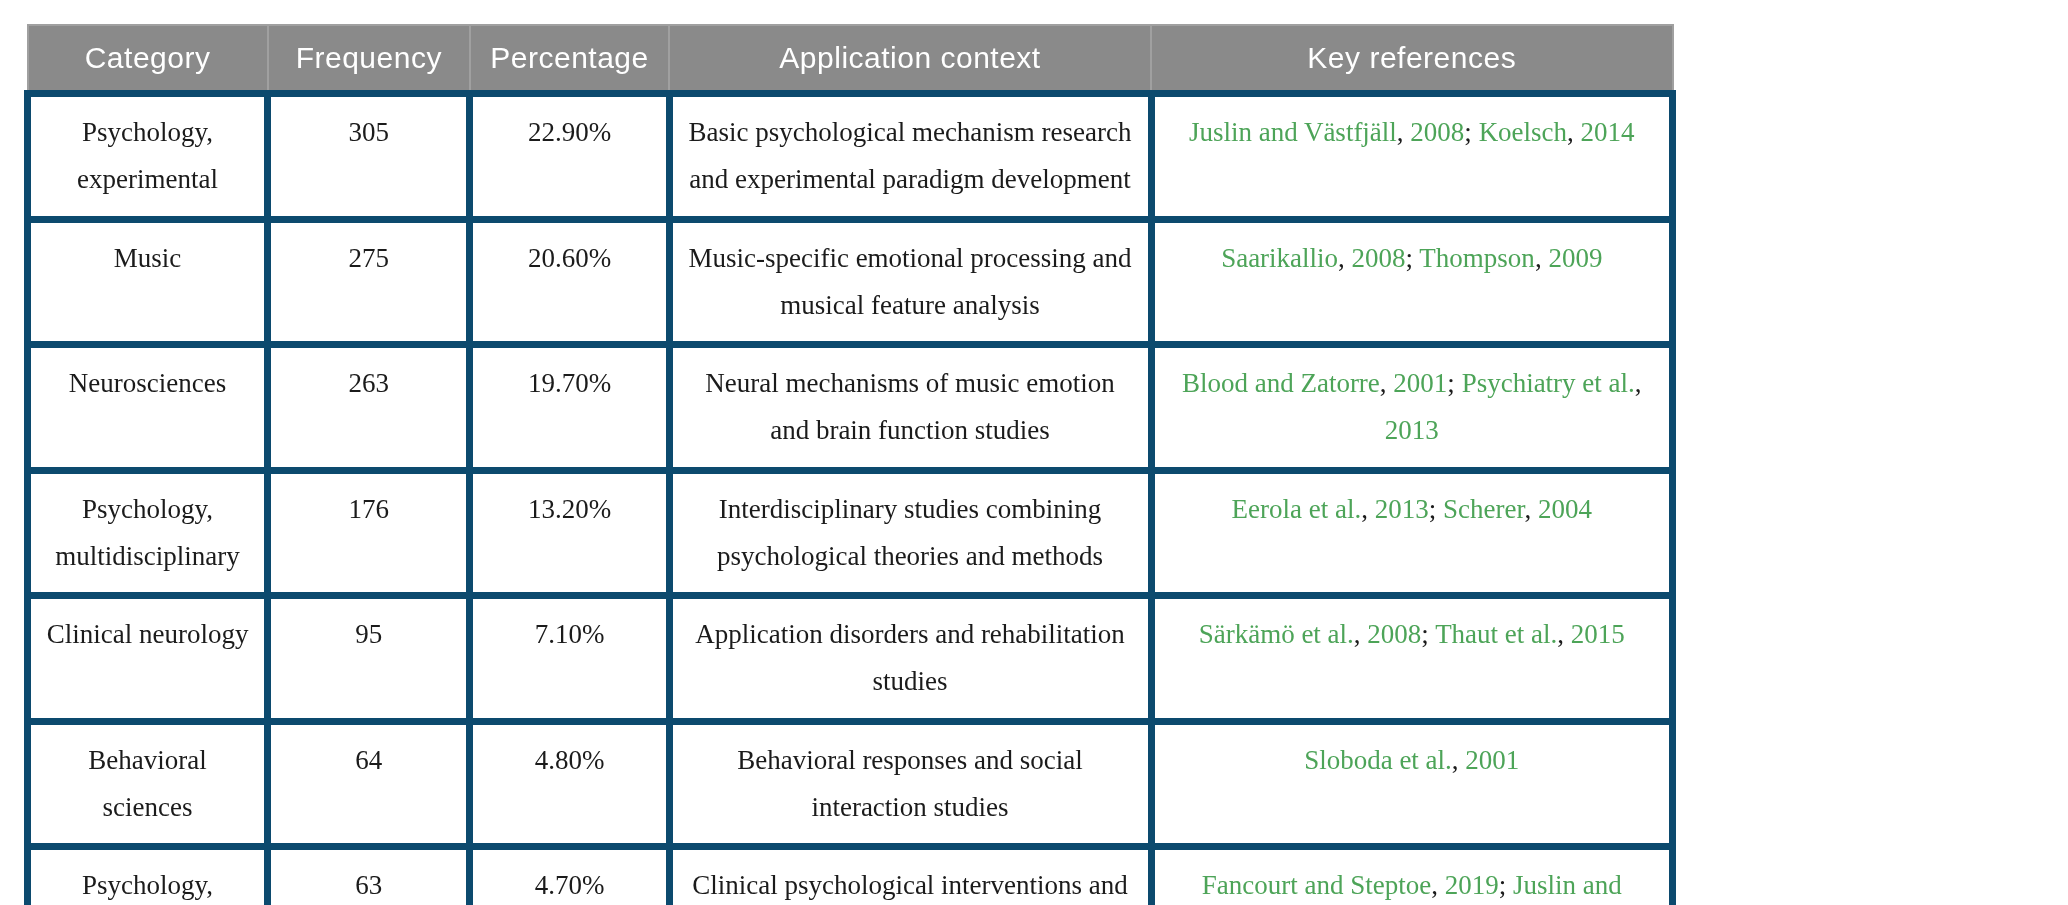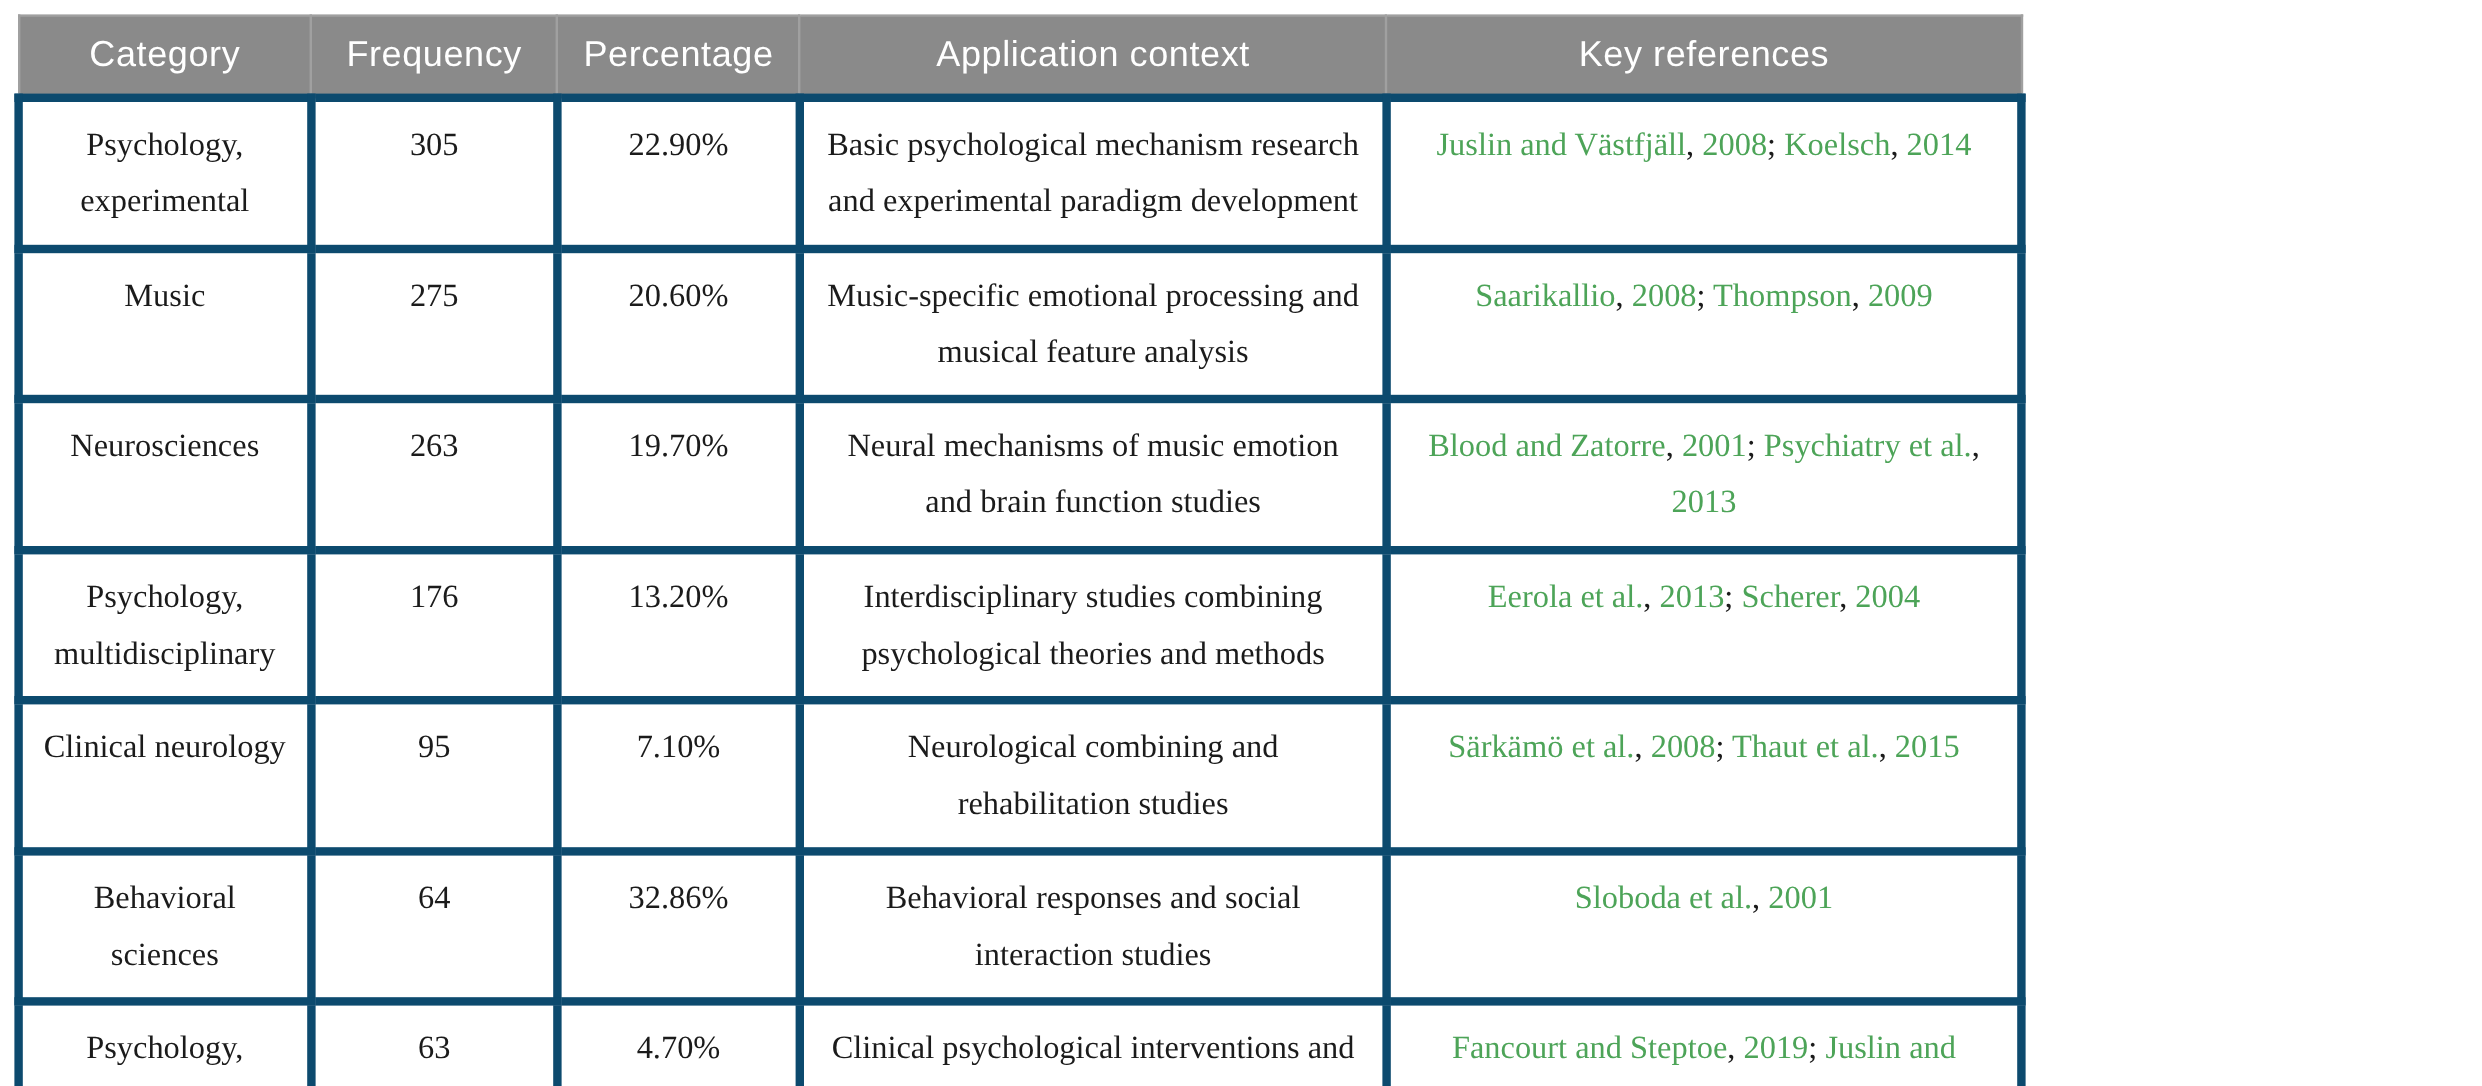--- a/index.html
+++ b/index.html
@@ -4,21 +4,21 @@
 <style>
   html, body {
     margin: 0;
     padding: 0;
     background: #ffffff;
   }
   .page {
     width: 1700px;
     height: 905px;
     box-sizing: border-box;
-    padding: 12px;
+    padding: 24px;
   }
   table.freq-table {
     width: 100%;
     height: 100%;
     border-collapse: collapse;
     table-layout: fixed;
     font-family: "Liberation Serif", "DejaVu Serif", serif;
     border: 2px solid #a6a6a6;
     border-bottom: 3px solid #999999;
   }
@@ -103,27 +103,27 @@
           <td>Psychology, multidisciplinary</td>
           <td>176</td>
           <td>13.20%</td>
           <td>Interdisciplinary studies combining psychological theories and methods</td>
           <td><span class="ref-link">Eerola et al.</span><span class="ref-sep">, </span><span class="ref-link">2013</span><span class="ref-sep">; </span><span class="ref-link">Scherer</span><span class="ref-sep">, </span><span class="ref-link">2004</span></td>
         </tr>
         <tr>
           <td>Clinical neurology</td>
           <td>95</td>
           <td>7.10%</td>
-          <td>Neurological combining and rehabilitation studies</td>
+          <td>Application disorders and rehabilitation studies</td>
           <td><span class="ref-link">Särkämö et al.</span><span class="ref-sep">, </span><span class="ref-link">2008</span><span class="ref-sep">; </span><span class="ref-link">Thaut et al.</span><span class="ref-sep">, </span><span class="ref-link">2015</span></td>
         </tr>
         <tr>
           <td>Behavioral sciences</td>
           <td>64</td>
-          <td>32.86%</td>
+          <td>4.80%</td>
           <td>Behavioral responses and social interaction studies</td>
           <td><span class="ref-link">Sloboda et al.</span><span class="ref-sep">, </span><span class="ref-link">2001</span></td>
         </tr>
         <tr>
           <td>Psychology, clinical</td>
           <td>63</td>
           <td>4.70%</td>
           <td>Clinical psychological interventions and therapeutic applications</td>
           <td><span class="ref-link">Fancourt and Steptoe</span><span class="ref-sep">, </span><span class="ref-link">2019</span><span class="ref-sep">; </span><span class="ref-link">Juslin and Sloboda</span><span class="ref-sep">, </span><span class="ref-link">2010</span></td>
         </tr>

